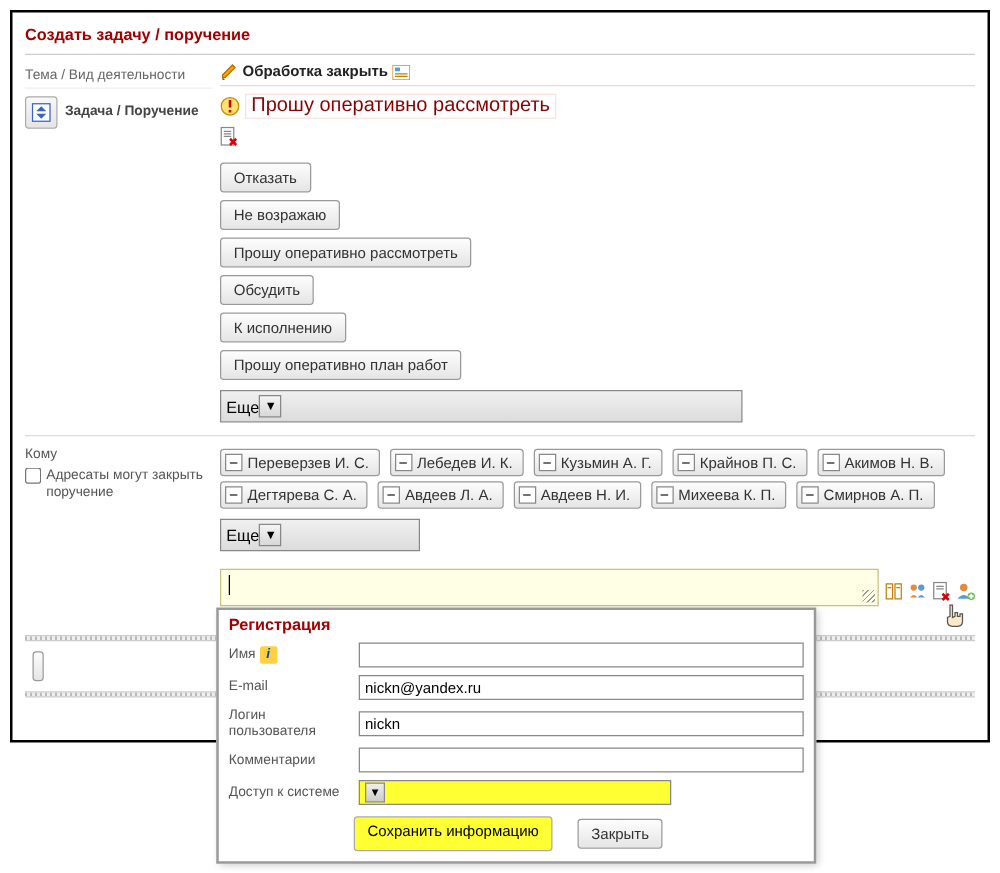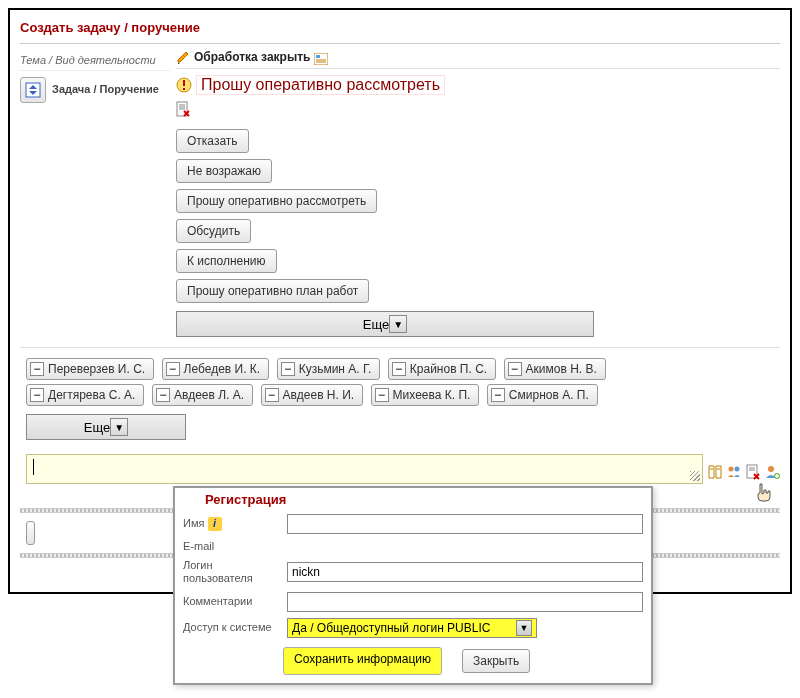--- a/index.html
+++ b/index.html
@@ -48,21 +48,21 @@
   .pencil-icon {
     width: 14px; height: 14px;
   }
   .activity-title {
     font-size: 12px; font-weight: bold; color: #222;
   }
   .card-icon {
     width: 14px; height: 12px;
     display: inline-block;
   }
-  .section-label { color: #666; font-size: 11px; padding: 4px 0; border-bottom: 1px solid #eee; font-style: italic; }
+  .section-label { color: #666; font-size: 11px; padding: 4px 0; border-bottom: 1px solid #eee; }
   .task-btn {
     display: flex; align-items: center; gap: 6px; margin-top: 6px;
   }
   .task-btn-icon {
     width: 26px; height: 26px;
     background: linear-gradient(to bottom,#f8f8f8,#e4e4e4);
     border: 1px solid #aaa; border-radius: 3px;
     display: flex; align-items: center; justify-content: center;
   }
   .task-btn-text { font-size: 11px; color: #444; line-height: 1.2; font-weight: bold; }
@@ -84,21 +84,21 @@
     padding: 4px 10px; font-size: 12px; color: #333;
     display: inline-block; cursor: pointer;
     margin: 2px 0;
   }
   .btn-row { margin: 2px 0; }
   .dropdown {
     width: 418px;
     background: linear-gradient(to bottom,#f0f0f0,#dcdcdc);
     border: 1px solid #888; font-size: 13px; padding: 3px 4px;
     margin-top: 6px;
-    display: flex; justify-content: center; align-items: center;
+    display: flex; justify-content: flex-start; align-items: center;
   }
   .dropdown-small { width: 160px; }
   .dd-arrow {
     width: 18px; height: 18px;
     background: linear-gradient(to bottom,#f4f4f4,#d8d8d8);
     border: 1px solid #888;
     display: flex; align-items:center; justify-content:center;
     font-size: 10px;
   }
   .recipients-section {
@@ -153,21 +153,20 @@
     left: 163px; top: 476px;
     width: 480px;
     border: 2px solid #999; background: #fff;
     z-index: 10;
     font-size: 12px;
     box-shadow: 2px 2px 6px rgba(0,0,0,0.2);
   }
   .modal-header {
     color: #a00000; font-weight: bold; font-size: 13px;
     padding: 4px 8px;
-    margin-left: 22px;
   }
   .modal-row {
     display: flex; align-items: center; padding: 3px 8px; gap: 12px;
   }
   .modal-label { width: 92px; font-size: 11px; color: #555; line-height:1.2; }
   .modal-input {
     flex: 1; height: 20px; border: 1px solid #888; padding: 1px 4px; font-size: 12px;
   }
   .modal-select {
     background: #ffff33;
@@ -276,20 +275,27 @@
       </div>
 
       <div class="dropdown">
         <span>Еще</span>
         <span class="dd-arrow">▼</span>
       </div>
     </div>
   </div>
 
   <div class="recipients-section">
+    <div class="recipients-left">
+      <div>Кому</div>
+      <label class="checkbox-row">
+        <input type="checkbox" style="">
+        <span>Адресаты могут закрыть поручение</span>
+      </label>
+    </div>
     <div class="recipients-right">
       <div>
         <span class="chip">
             <span class="chip-minus">−</span>
             <span>Переверзев И. С.</span>
           </span>
         <span class="chip">
             <span class="chip-minus">−</span>
             <span>Лебедев И. К.</span>
           </span>
@@ -389,33 +395,33 @@
     <div class="modal-header">Регистрация</div>
     <div class="modal-row">
       <div class="modal-label">
         <span>Имя</span>
         <span class="info-icon">i</span>
       </div>
       <input class="modal-input" value="" style="">
     </div>
     <div class="modal-row">
       <div class="modal-label">E-mail</div>
+      <input class="modal-input" value="nickn@yandex.ru" style="">
     </div>
     <div class="modal-row">
       <div class="modal-label">Логин пользователя</div>
       <input class="modal-input" value="nickn" style="">
     </div>
     <div class="modal-row">
       <div class="modal-label">Комментарии</div>
       <input class="modal-input" value="" style="">
     </div>
     <div class="modal-row">
       <div class="modal-label">Доступ к системе</div>
       <div class="modal-select">
-        <span>Да / Общедоступный логин PUBLIC</span>
         <span class="modal-select-arrow">▼</span>
       </div>
     </div>
     <div class="modal-footer">
       <span class="btn-primary">Сохранить информацию</span>
       <span class="btn">Закрыть</span>
     </div>
   </div>
 
   <div class="cursor-hand">

